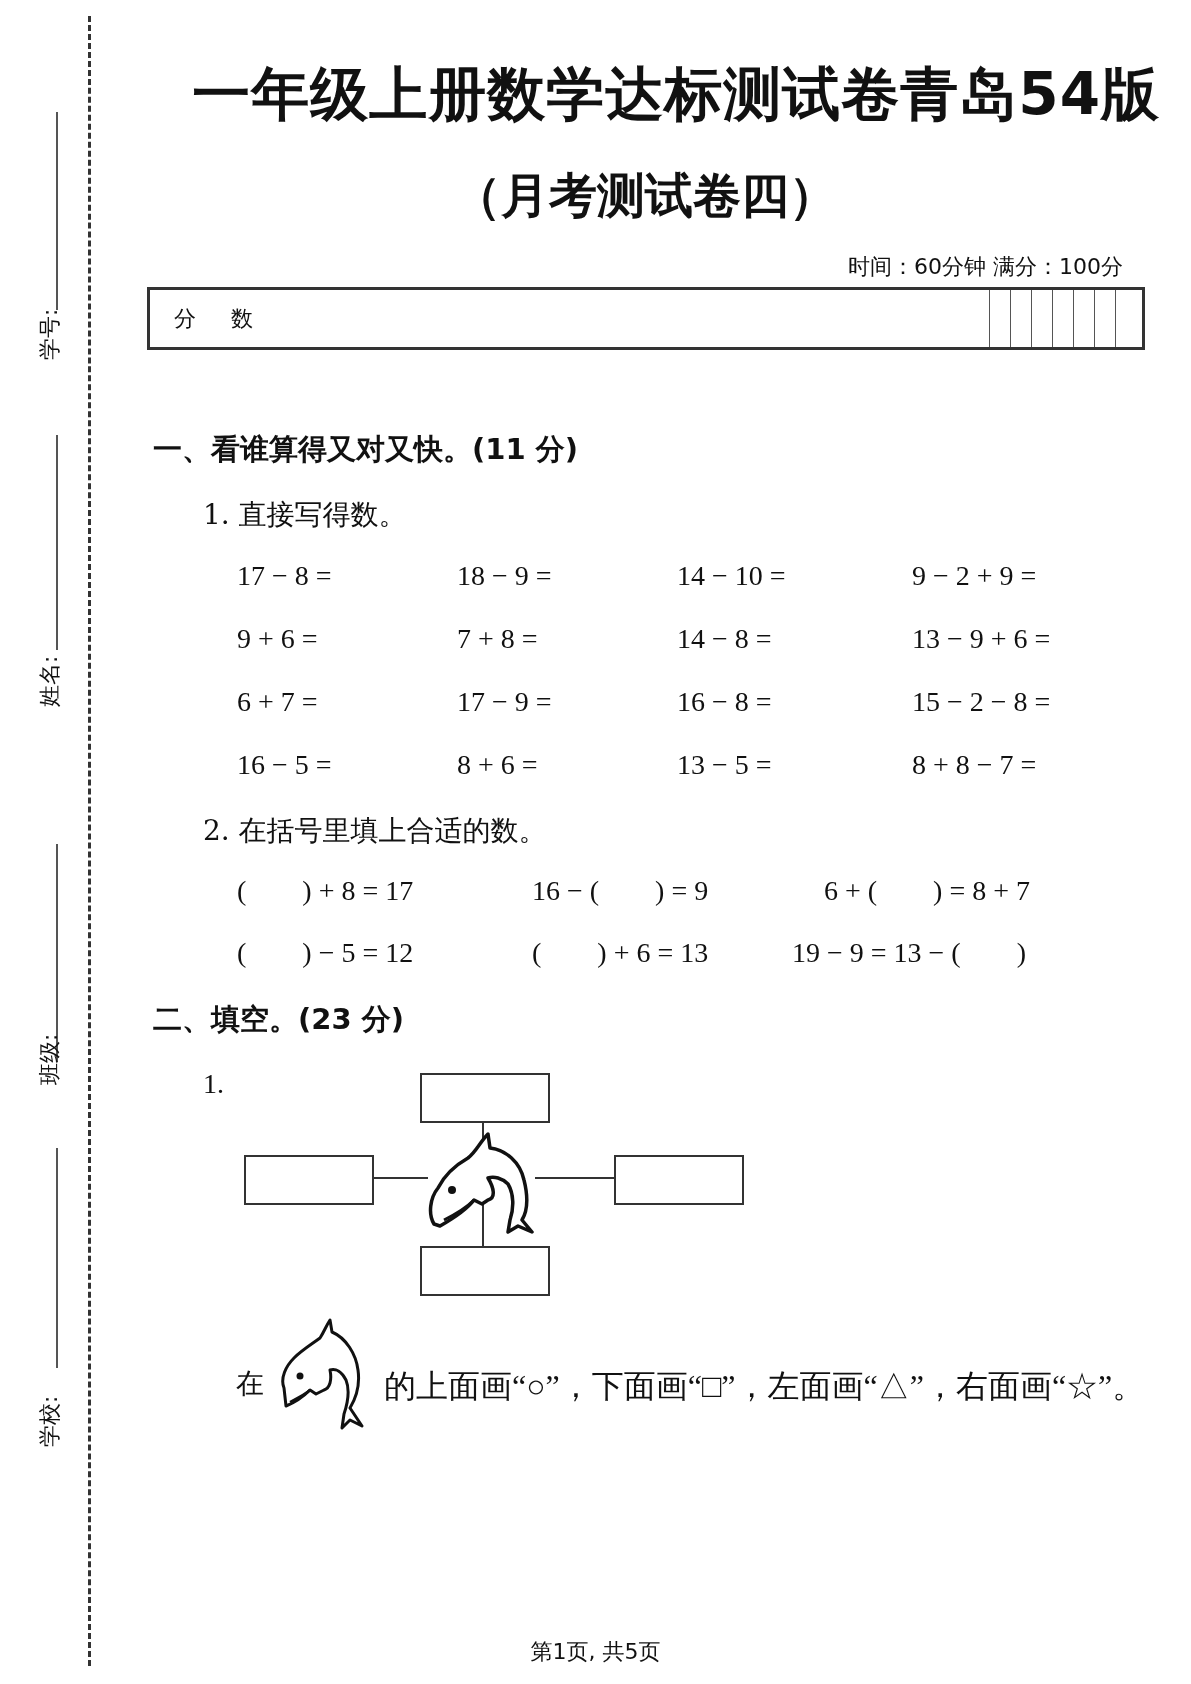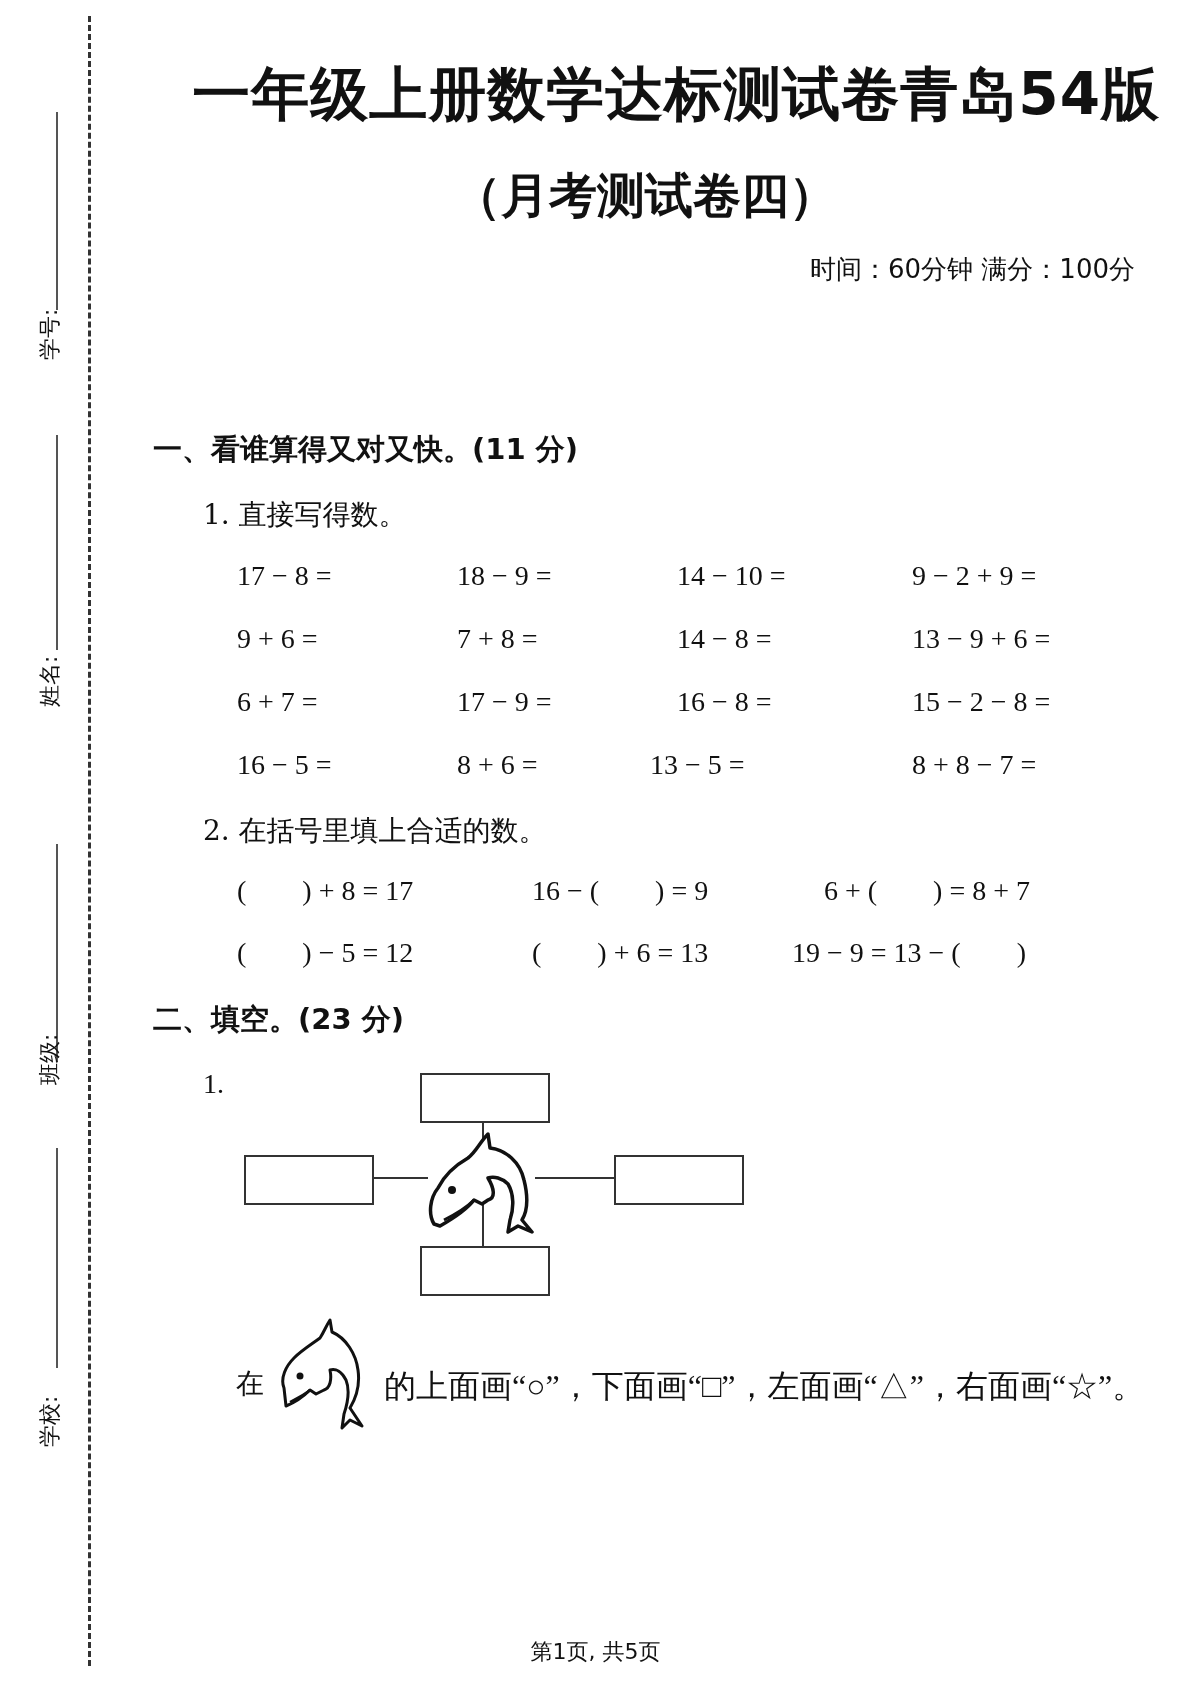--- a/index.html
+++ b/index.html
@@ -6,21 +6,21 @@
   body { width: 1191px; height: 1684px; position: relative; overflow: hidden; color: #111; font-family: "DejaVu Serif", "Liberation Serif", serif; }
   .abs { position: absolute; }
 
   
   .cutline { position: absolute; left: 88px; top: 16px; height: 1650px; border-left: 3px dashed #333; }
   .bind-line { position: absolute; left: 56px; width: 0; border-left: 2px solid #555; }
   .bind-label { position: absolute; left: 30px; width: 40px; font-size: 22px; transform: rotate(-90deg); transform-origin: center; text-align: center; white-space: nowrap; font-family: "DejaVu Sans", sans-serif; }
 
   .title1 { left: 120px; width: 1040px; top: 56px; text-align: right; font-size: 58px; font-weight: bold; letter-spacing: 1px; font-family: "DejaVu Sans", sans-serif; }
   .title2 { left: 120px; width: 1050px; top: 152px; text-align: center; font-size: 48px; font-weight: bold; font-family: "DejaVu Sans", sans-serif; margin-top: 12px; }
-  .meta { right: 56px; top: 252px; font-size: 26px; font-family: "DejaVu Sans", sans-serif; }
+  .meta { right: 68px; top: 252px; font-size: 22px; font-family: "DejaVu Sans", sans-serif; }
 
   table.score { position: absolute; left: 147px; top: 287px; width: 998px; border-collapse: collapse; border: 3px solid #333; }
   table.score td { border: 1px solid #555; text-align: center; font-size: 22px; font-family: "DejaVu Serif", serif; }
   table.score tr.r1 td { height: 66px; }
   table.score tr.r2 td { height: 55px; }
   table.score td.lbl { letter-spacing: 14px; text-align: left; padding-left: 24px; }
 
   .sec-head { left: 153px; font-size: 29px; font-weight: bold; font-family: "DejaVu Sans", sans-serif; }
   .sub-head { left: 203px; font-size: 28px; }
   .eq { font-size: 28px; font-family: "Liberation Serif", serif; white-space: pre; }
@@ -47,20 +47,30 @@
 
 <div class="bind-line" style="top:1148px;height:220px;"></div>
 <div class="bind-label" style="top:1412px;">学校:</div>
 
 <div class="abs title1">一年级上册数学达标测试卷青岛54版</div>
 <div class="abs title2">（月考测试卷四）</div>
 <div class="abs meta">时间：60分钟  满分：100分</div>
 
 <table class="score">
   <tbody>
+  <tr class="r2">
+    <td class="lbl">分 数</td>
+    <td></td>
+    <td></td>
+    <td></td>
+    <td></td>
+    <td></td>
+    <td></td>
+    <td></td>
+  </tr>
 </tbody>
   </table>
 
 <div class="abs sec-head" style="top:430px;">一、看谁算得又对又快。(11 分)</div>
 <div class="abs sub-head" style="top:496px;">1. 直接写得数。</div>
 
 <div>
   <div class="abs eq" style="left:237px;top:560px;">17 − 8 =</div>
   <div class="abs eq" style="left:457px;top:560px;">18 − 9 =</div>
   <div class="abs eq" style="left:677px;top:560px;">14 − 10 =</div>
@@ -71,21 +81,21 @@
   <div class="abs eq" style="left:677px;top:623px;">14 − 8 =</div>
   <div class="abs eq" style="left:912px;top:623px;">13 − 9 + 6 =</div>
 
   <div class="abs eq" style="left:237px;top:686px;">6 + 7 =</div>
   <div class="abs eq" style="left:457px;top:686px;">17 − 9 =</div>
   <div class="abs eq" style="left:677px;top:686px;">16 − 8 =</div>
   <div class="abs eq" style="left:912px;top:686px;">15 − 2 − 8 =</div>
 
   <div class="abs eq" style="left:237px;top:749px;">16 − 5 =</div>
   <div class="abs eq" style="left:457px;top:749px;">8 + 6 =</div>
-  <div class="abs eq" style="left:650px;top:749px;">13 − 5 =</div>
+  <div class="abs eq" style="left:677px;top:749px;">13 − 5 =</div>
   <div class="abs eq" style="left:912px;top:749px;">8 + 8 − 7 =</div>
 </div>
 
 <div class="abs sub-head" style="top:812px;">2. 在括号里填上合适的数。</div>
 
 <div>
   <div class="abs eq" style="left:237px;top:875px;">(        ) + 8 = 17</div>
   <div class="abs eq" style="left:532px;top:875px;">16 − (        ) = 9</div>
   <div class="abs eq" style="left:824px;top:875px;">6 + (        ) = 8 + 7</div>
 

